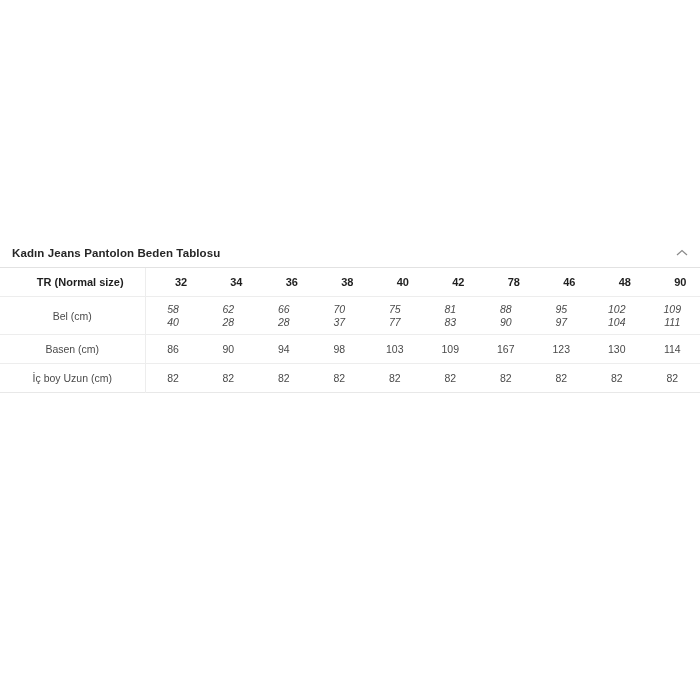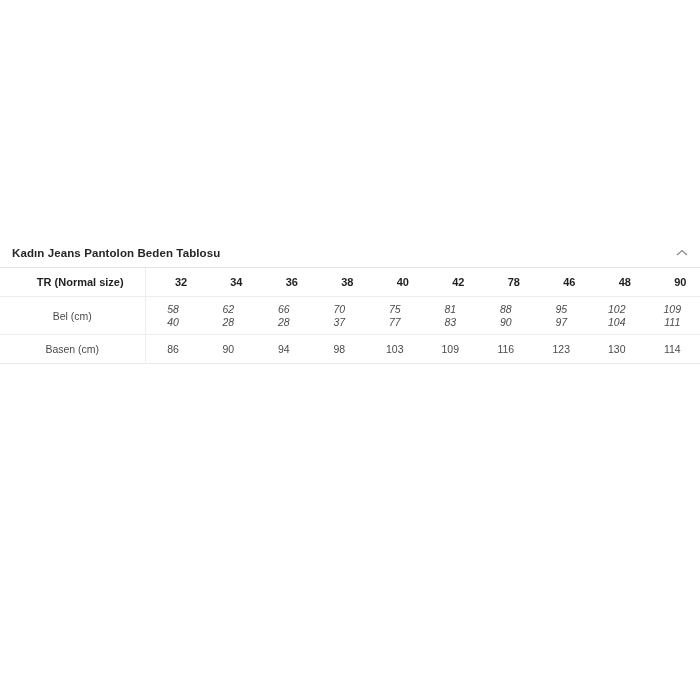--- a/index.html
+++ b/index.html
@@ -173,24 +173,37 @@
         </tr>
 
         <tr>
           <td class="rowlabel">Basen (cm)</td>
           <td>86</td>
           <td>90</td>
           <td>94</td>
           <td>98</td>
           <td>103</td>
           <td>109</td>
-          <td>116</td>
+          <td>167</td>
           <td>123</td>
           <td>130</td>
           <td>114</td>
         </tr>
 
 
+        <tr>
+          <td class="rowlabel">İç boy Uzun (cm)</td>
+          <td>82</td>
+          <td>82</td>
+          <td>82</td>
+          <td>82</td>
+          <td>82</td>
+          <td>82</td>
+          <td>82</td>
+          <td>82</td>
+          <td>82</td>
+          <td>82</td>
+        </tr>
 
       </tbody>
     </table>
   </div>
 </div>
 
 </body></html>

